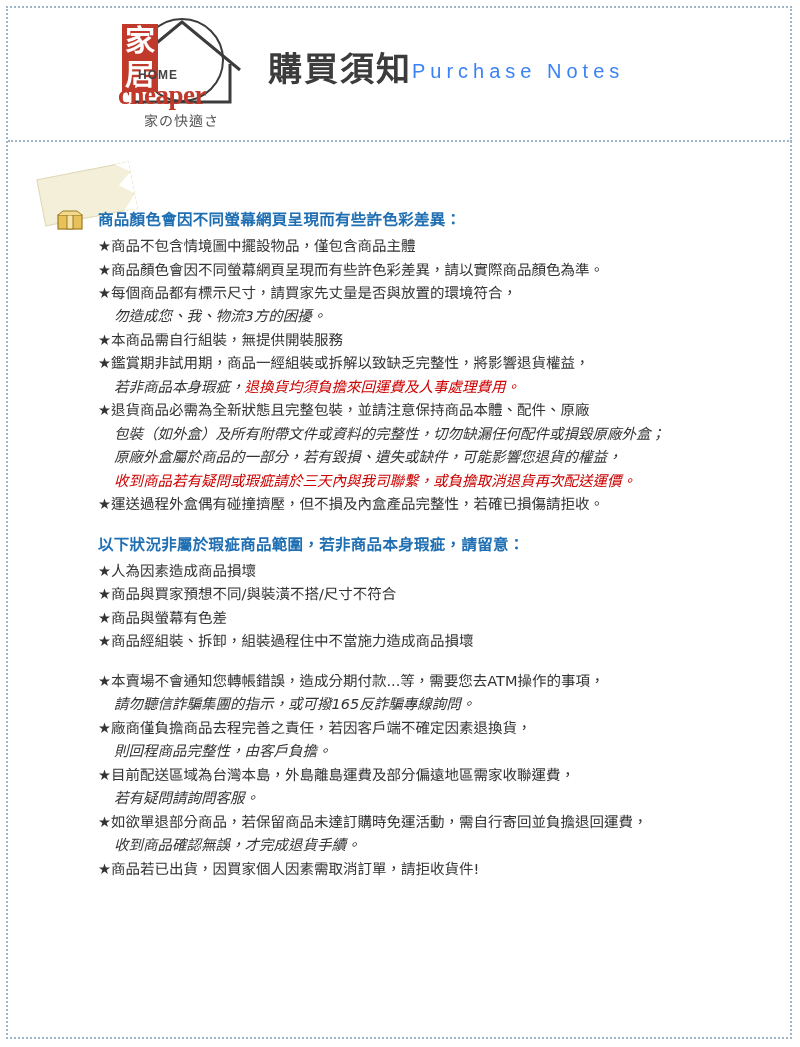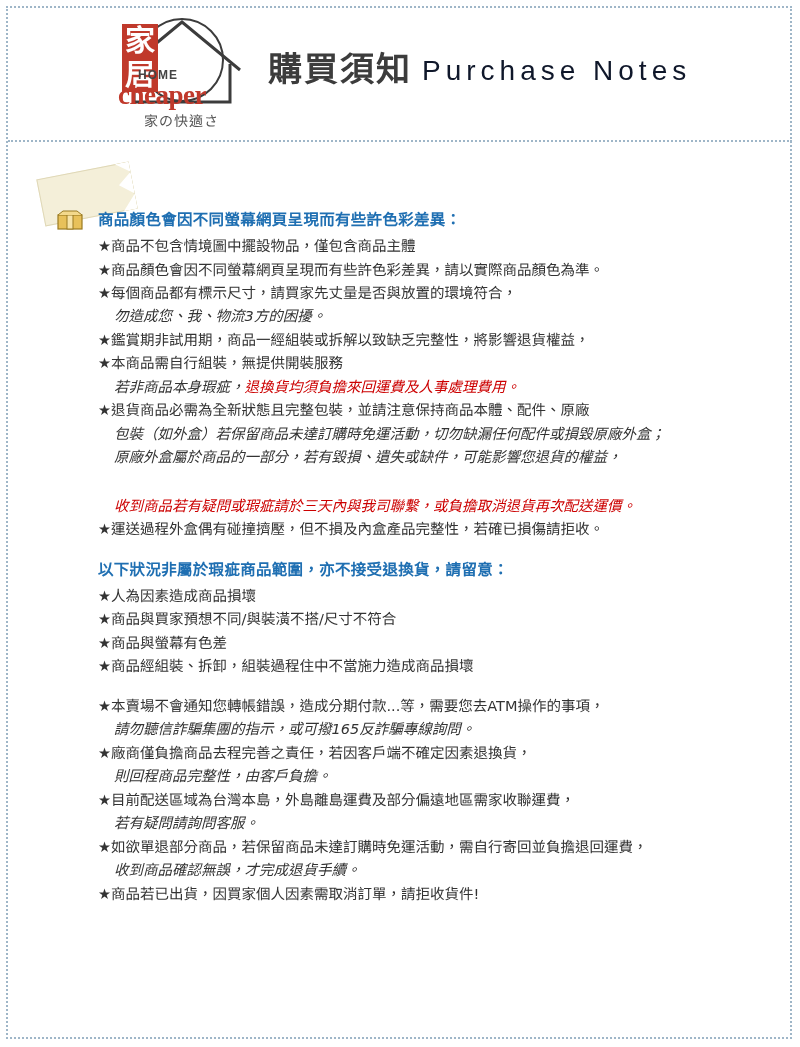--- a/index.html
+++ b/index.html
@@ -115,24 +115,23 @@
 
   .header-title {
     font-size: 34px;
     font-weight: bold;
     color: #3c3c3c;
     letter-spacing: 2px;
     margin-left: 16px;
     font-family: "DejaVu Sans", sans-serif;
   }
   .header-title-en {
-    font-size: 28px;
-    color: #0f172a;
+    font-size: 20px;
+    color: #3b82f6;
     letter-spacing: 5px;
-    margin-left: 10px;
     font-family: "Liberation Sans", sans-serif;
     position: relative;
     top: 5px;
   }
 
   
   .divider {
     position: absolute;
     left: 8px;
     top: 140px;
@@ -194,21 +193,20 @@
     margin: 0;
     white-space: nowrap;
     font-family: "DejaVu Sans", sans-serif;
   }
   .line.indent {
     padding-left: 16px;
     font-style: italic;
   }
   .red {
     color: #cc0000;
-    margin-top: 25px;
   }
   .gap {
     height: 16px;
   }
 </style>
 </head>
 <body>
 
 <div class="content">
 
@@ -242,32 +240,32 @@
     <path d="M1 5 L6 1 L20 1 L25 5" fill="#f3d98c" stroke="#9a7a20" stroke-width="1"></path>
   </svg>
 
   <div class="body-block">
 
     <p class="sec-head">商品顏色會因不同螢幕網頁呈現而有些許色彩差異：</p>
     <p class="line">★商品不包含情境圖中擺設物品，僅包含商品主體</p>
     <p class="line">★商品顏色會因不同螢幕網頁呈現而有些許色彩差異，請以實際商品顏色為準。</p>
     <p class="line">★每個商品都有標示尺寸，請買家先丈量是否與放置的環境符合，</p>
     <p class="line indent">勿造成您、我、物流3方的困擾。</p>
+    <p class="line">★本商品需自行組裝，無提供開裝服務</p>
     <p class="line">★鑑賞期非試用期，商品一經組裝或拆解以致缺乏完整性，將影響退貨權益，</p>
-    <p class="line">★本商品需自行組裝，無提供開裝服務</p>
     <p class="line indent"><span>若非商品本身瑕疵，</span><span class="red">退換貨均須負擔來回運費及人事處理費用。</span></p>
     <p class="line">★退貨商品必需為全新狀態且完整包裝，並請注意保持商品本體、配件、原廠</p>
-    <p class="line indent">包裝（如外盒）若保留商品未達訂購時免運活動，切勿缺漏任何配件或損毀原廠外盒；</p>
+    <p class="line indent">包裝（如外盒）及所有附帶文件或資料的完整性，切勿缺漏任何配件或損毀原廠外盒；</p>
     <p class="line indent">原廠外盒屬於商品的一部分，若有毀損、遺失或缺件，可能影響您退貨的權益，</p>
     <p class="line indent red">收到商品若有疑問或瑕疵請於三天內與我司聯繫，或負擔取消退貨再次配送運價。</p>
     <p class="line">★運送過程外盒偶有碰撞擠壓，但不損及內盒產品完整性，若確已損傷請拒收。</p>
 
     <div class="gap"></div>
 
-    <p class="sec-head">以下狀況非屬於瑕疵商品範圍，亦不接受退換貨，請留意：</p>
+    <p class="sec-head">以下狀況非屬於瑕疵商品範圍，若非商品本身瑕疵，請留意：</p>
     <p class="line">★人為因素造成商品損壞</p>
     <p class="line">★商品與買家預想不同/與裝潢不搭/尺寸不符合</p>
     <p class="line">★商品與螢幕有色差</p>
     <p class="line">★商品經組裝、拆卸，組裝過程住中不當施力造成商品損壞</p>
 
     <div class="gap"></div>
 
     <p class="line">★本賣場不會通知您轉帳錯誤，造成分期付款...等，需要您去ATM操作的事項，</p>
     <p class="line indent">請勿聽信詐騙集團的指示，或可撥165反詐騙專線詢問。</p>
     <p class="line">★廠商僅負擔商品去程完善之責任，若因客戶端不確定因素退換貨，</p>

